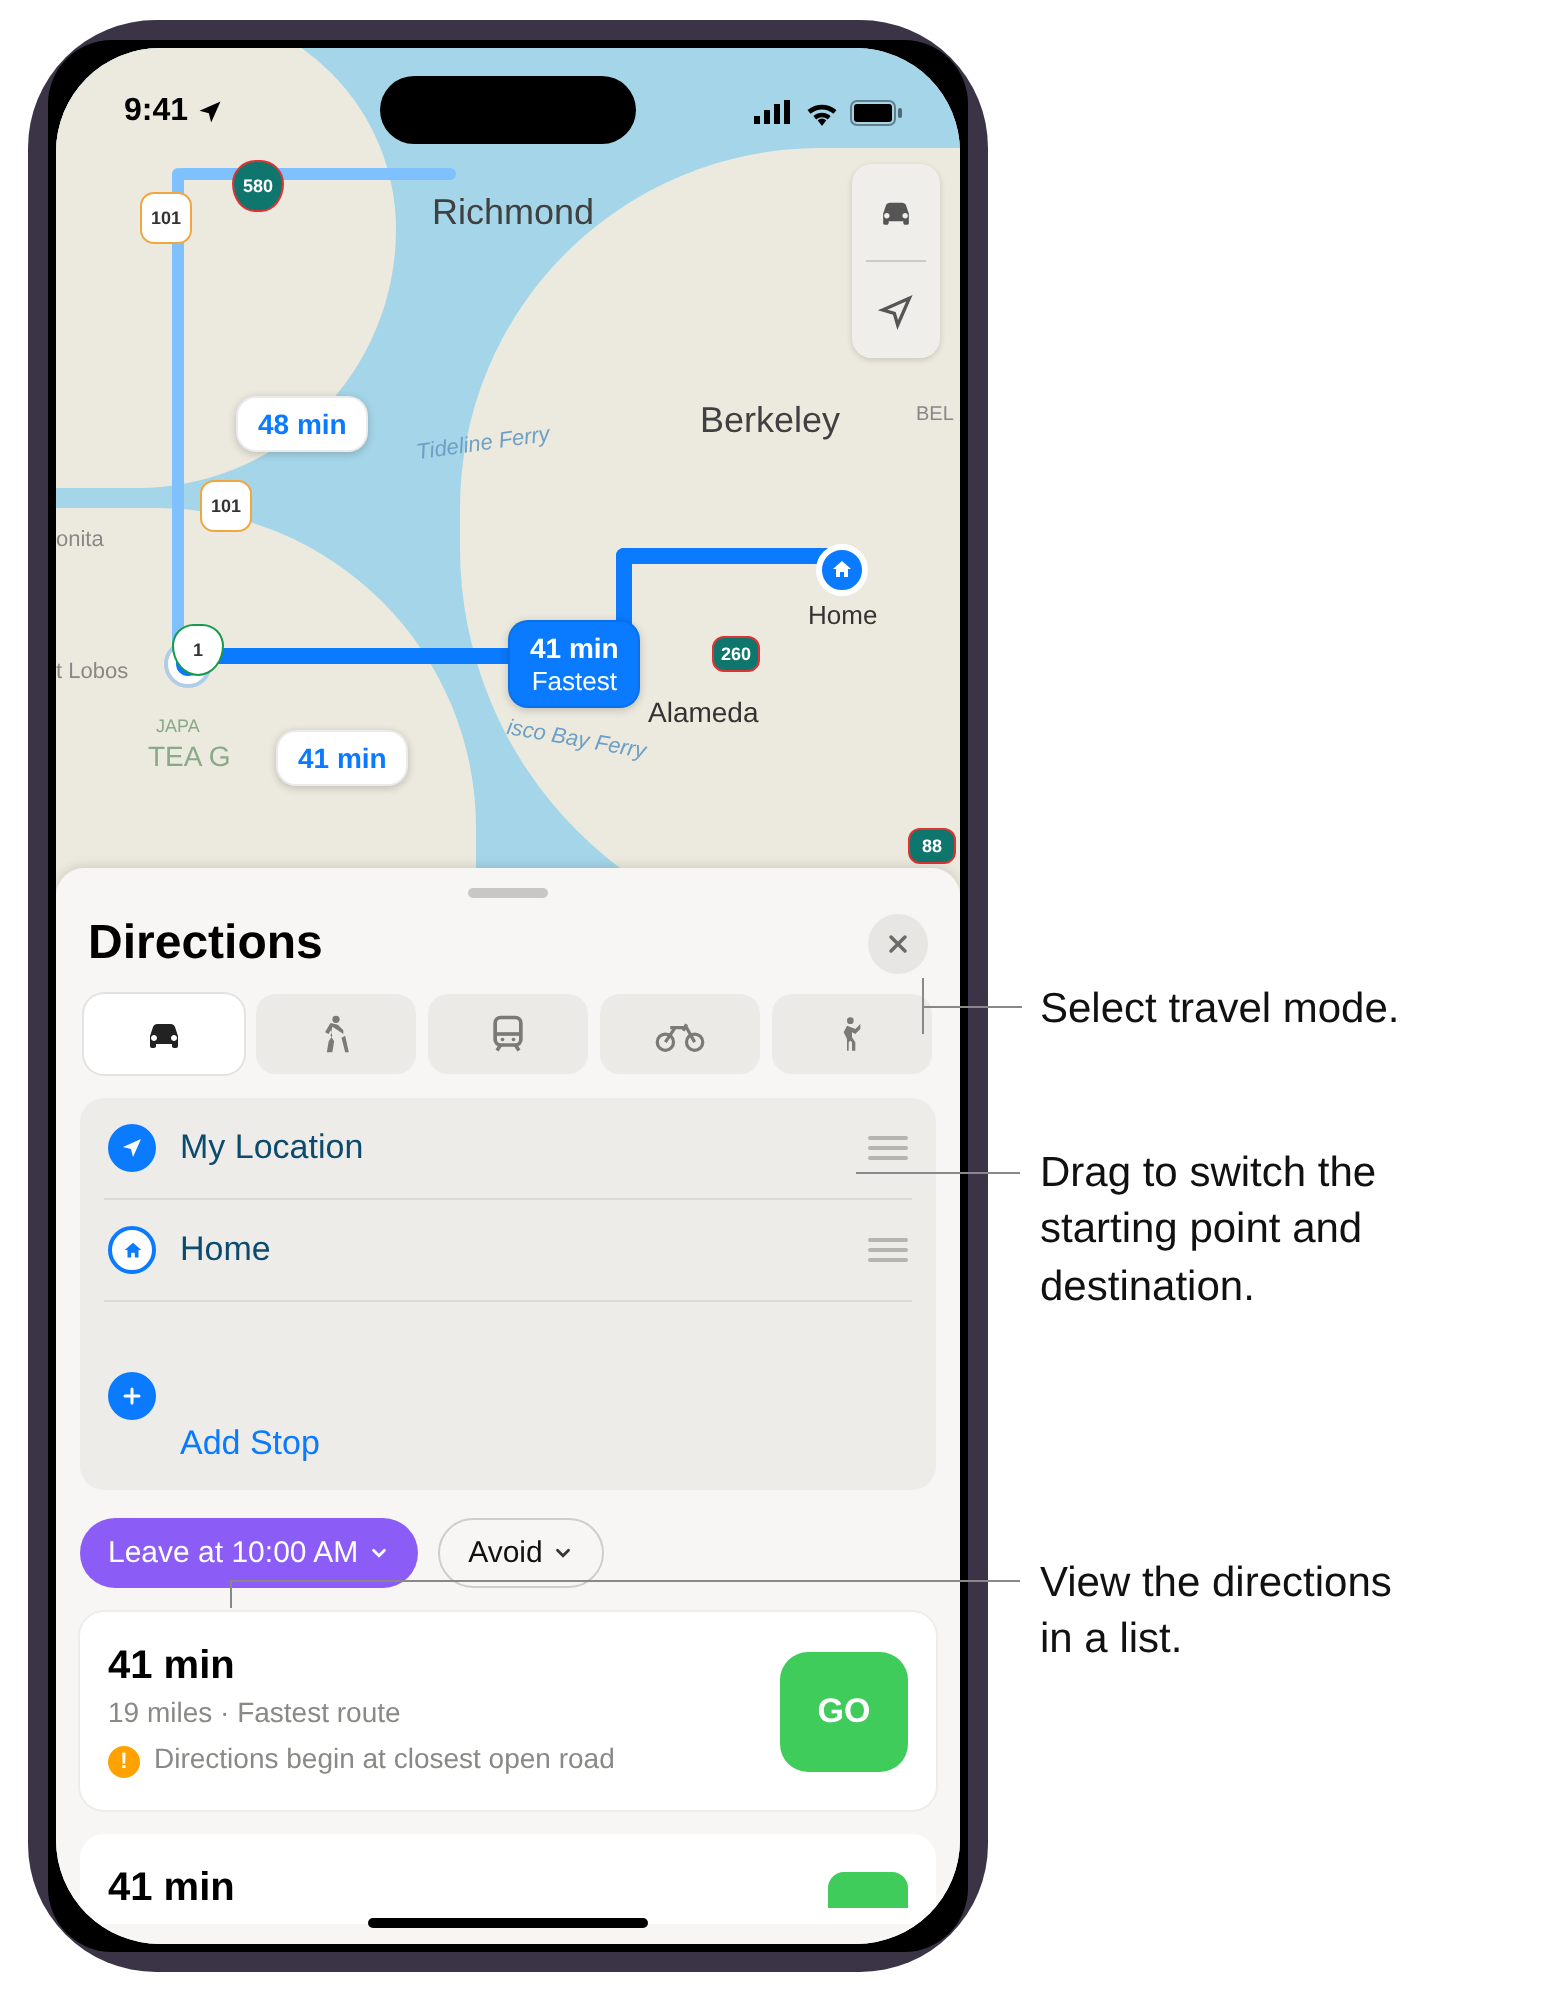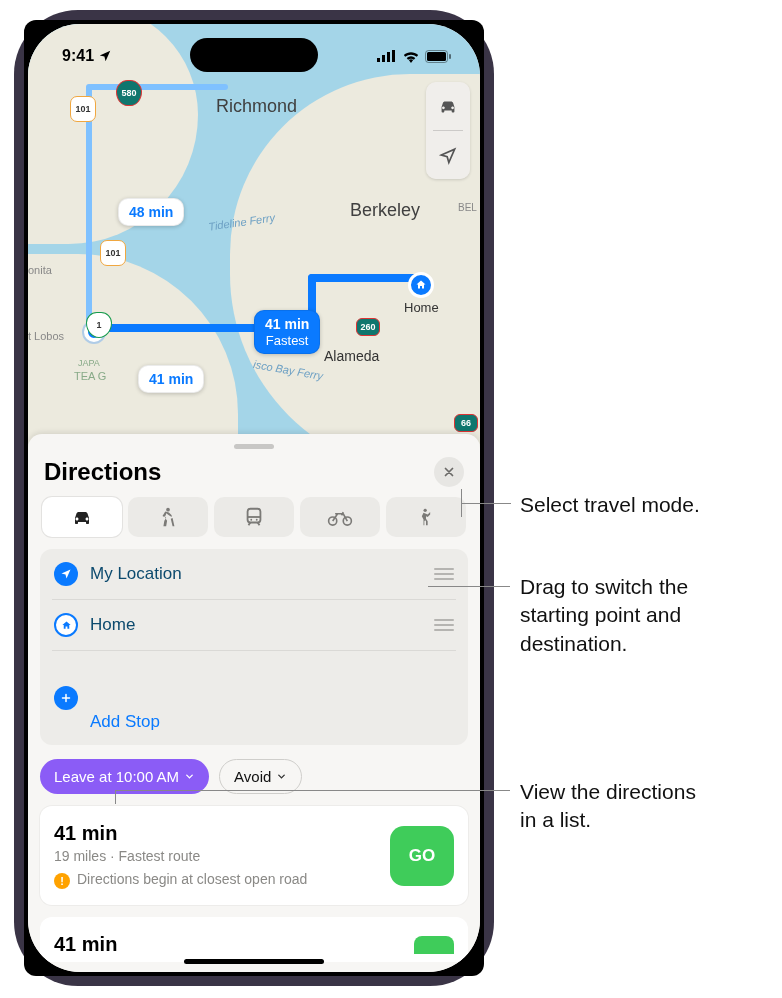--- a/index.html
+++ b/index.html
@@ -16,21 +16,21 @@
     top: 10px;
     width: 480px;
     height: 976px;
     background: #3a3446;
     border-radius: 64px;
     padding: 10px;
   }
   .phone-inner {
     width: 100%; height: 100%;
     background: #000;
-    border-radius: 12px;
+    border-radius: 32px;
     padding: 4px;
     position: relative;
   }
   .screen {
     width: 100%; height: 100%;
     background: #f5f3ee;
     border-radius: 52px;
     overflow: hidden;
     position: relative;
   }
@@ -290,29 +290,29 @@
         <div class="route-badge primary" style="left:226px;top:286px">
           <span>41 min</span>
           <span class="sub">Fastest</span>
         </div>
 
         <div class="shield" style="left:42px;top:72px">101</div>
         <div class="shield interstate" style="left:88px;top:56px">580</div>
         <div class="shield" style="left:72px;top:216px">101</div>
         <div class="shield ca" style="left:58px;top:288px">1</div>
         <div class="shield interstate" style="left:328px;top:294px;width:24px;height:18px;border-radius:6px">260</div>
-        <div class="shield interstate" style="left:426px;top:390px;width:24px;height:18px;border-radius:6px">66</div>
+        <div class="shield interstate" style="left:426px;top:390px;width:24px;height:18px;border-radius:6px">88</div>
 
         <div class="map-label city" style="left:188px;top:72px">Richmond</div>
         <div class="map-label city" style="left:322px;top:176px">Berkeley</div>
         <div class="map-label" style="left:296px;top:324px">Alameda</div>
         <div class="map-label" style="left:0px;top:240px;font-size:11px;color:#888">onita</div>
         <div class="map-label" style="left:0px;top:306px;font-size:11px;color:#888">t Lobos</div>
         <div class="map-label" style="left:50px;top:334px;font-size:9px;color:#8a8">JAPA</div>
-        <div class="map-label" style="left:46px;top:346px;font-size:11px;color:#8a8">TEA G</div>
+        <div class="map-label" style="left:46px;top:346px;font-size:14px;color:#8a8">TEA G</div>
         <div class="map-label" style="left:430px;top:178px;font-size:10px;color:#888">BEL</div>
         <div class="map-label" style="left:180px;top:192px;font-size:11px;color:#6da0c4;font-style:italic;transform:rotate(-8deg)">Tideline Ferry</div>
         <div class="map-label" style="left:225px;top:340px;font-size:11px;color:#6da0c4;font-style:italic;transform:rotate(10deg)">isco Bay Ferry</div>
 
         <div class="map-controls">
           <div class="map-ctrl-btn">
             <svg width="22" height="22" viewBox="0 0 24 24">
                 <path fill="#555" d="M5 13l1.5-4.5C6.8 7.6 7.7 7 8.7 7h6.6c1 0 1.9.6 2.2 1.5L19 13v5c0 .6-.4 1-1 1h-1c-.6 0-1-.4-1-1v-1H8v1c0 .6-.4 1-1 1H6c-.6 0-1-.4-1-1v-5zm2 2.5c.8 0 1.5-.7 1.5-1.5S7.8 12.5 7 12.5 5.5 13.2 5.5 14s.7 1.5 1.5 1.5zm10 0c.8 0 1.5-.7 1.5-1.5s-.7-1.5-1.5-1.5-1.5.7-1.5 1.5.7 1.5 1.5 1.5z"></path>
               </svg>
           </div>

